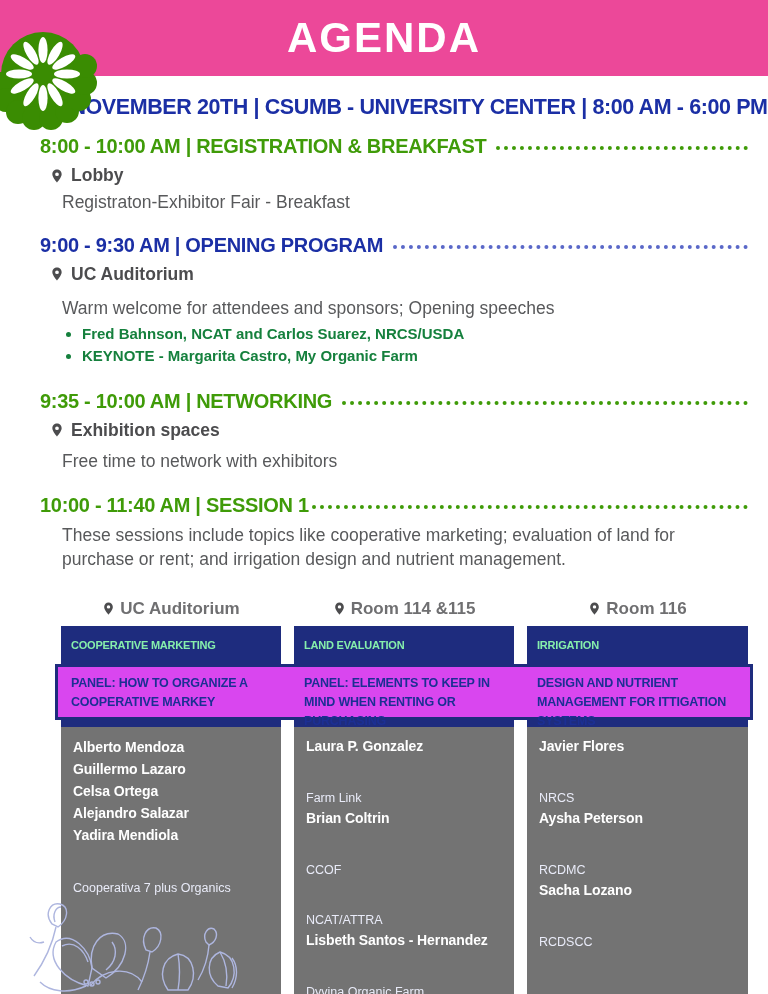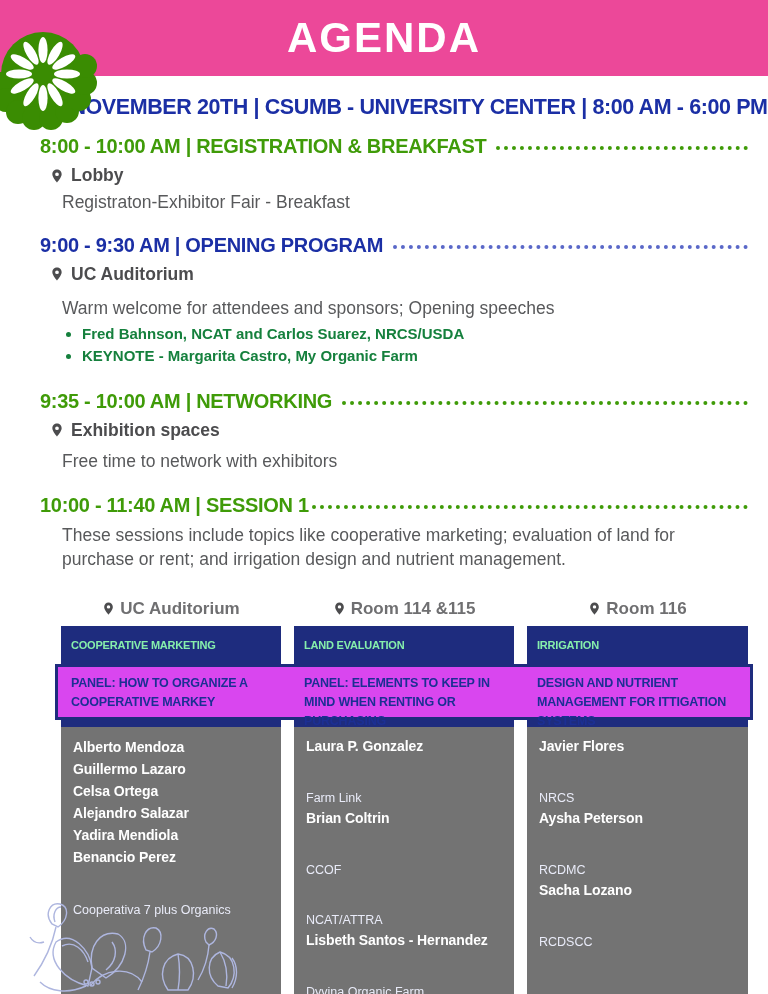--- a/index.html
+++ b/index.html
@@ -179,21 +179,20 @@
 
     <div class="col col-0">
       <div class="track">COOPERATIVE MARKETING</div>
       <div class="navy-strip"></div>
       <div class="list">
         <div class="pname">Alberto Mendoza</div>
         <div class="pname">Guillermo Lazaro</div>
         <div class="pname">Celsa Ortega</div>
         <div class="pname">Alejandro Salazar</div>
         <div class="pname">Yadira Mendiola</div>
-        <div class="pname">Benancio Perez</div>
         <div class="porg">Cooperativa 7 plus Organics</div>
       </div>
     </div>
 
     <div class="col col-1">
       <div class="track">LAND EVALUATION</div>
       <div class="navy-strip"></div>
       <div class="list">
         <div class="pname">Laura P. Gonzalez</div>
         <div class="porg">Farm Link</div>

